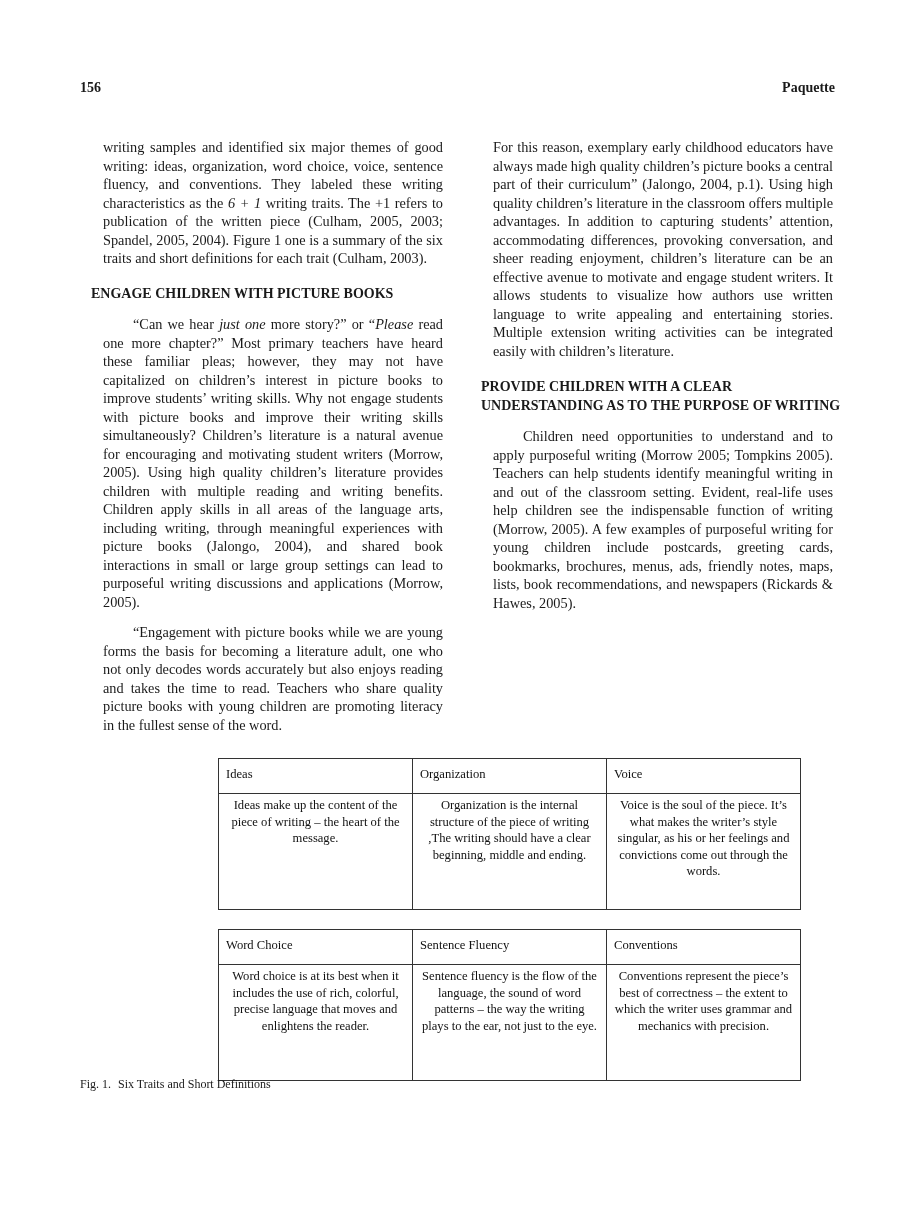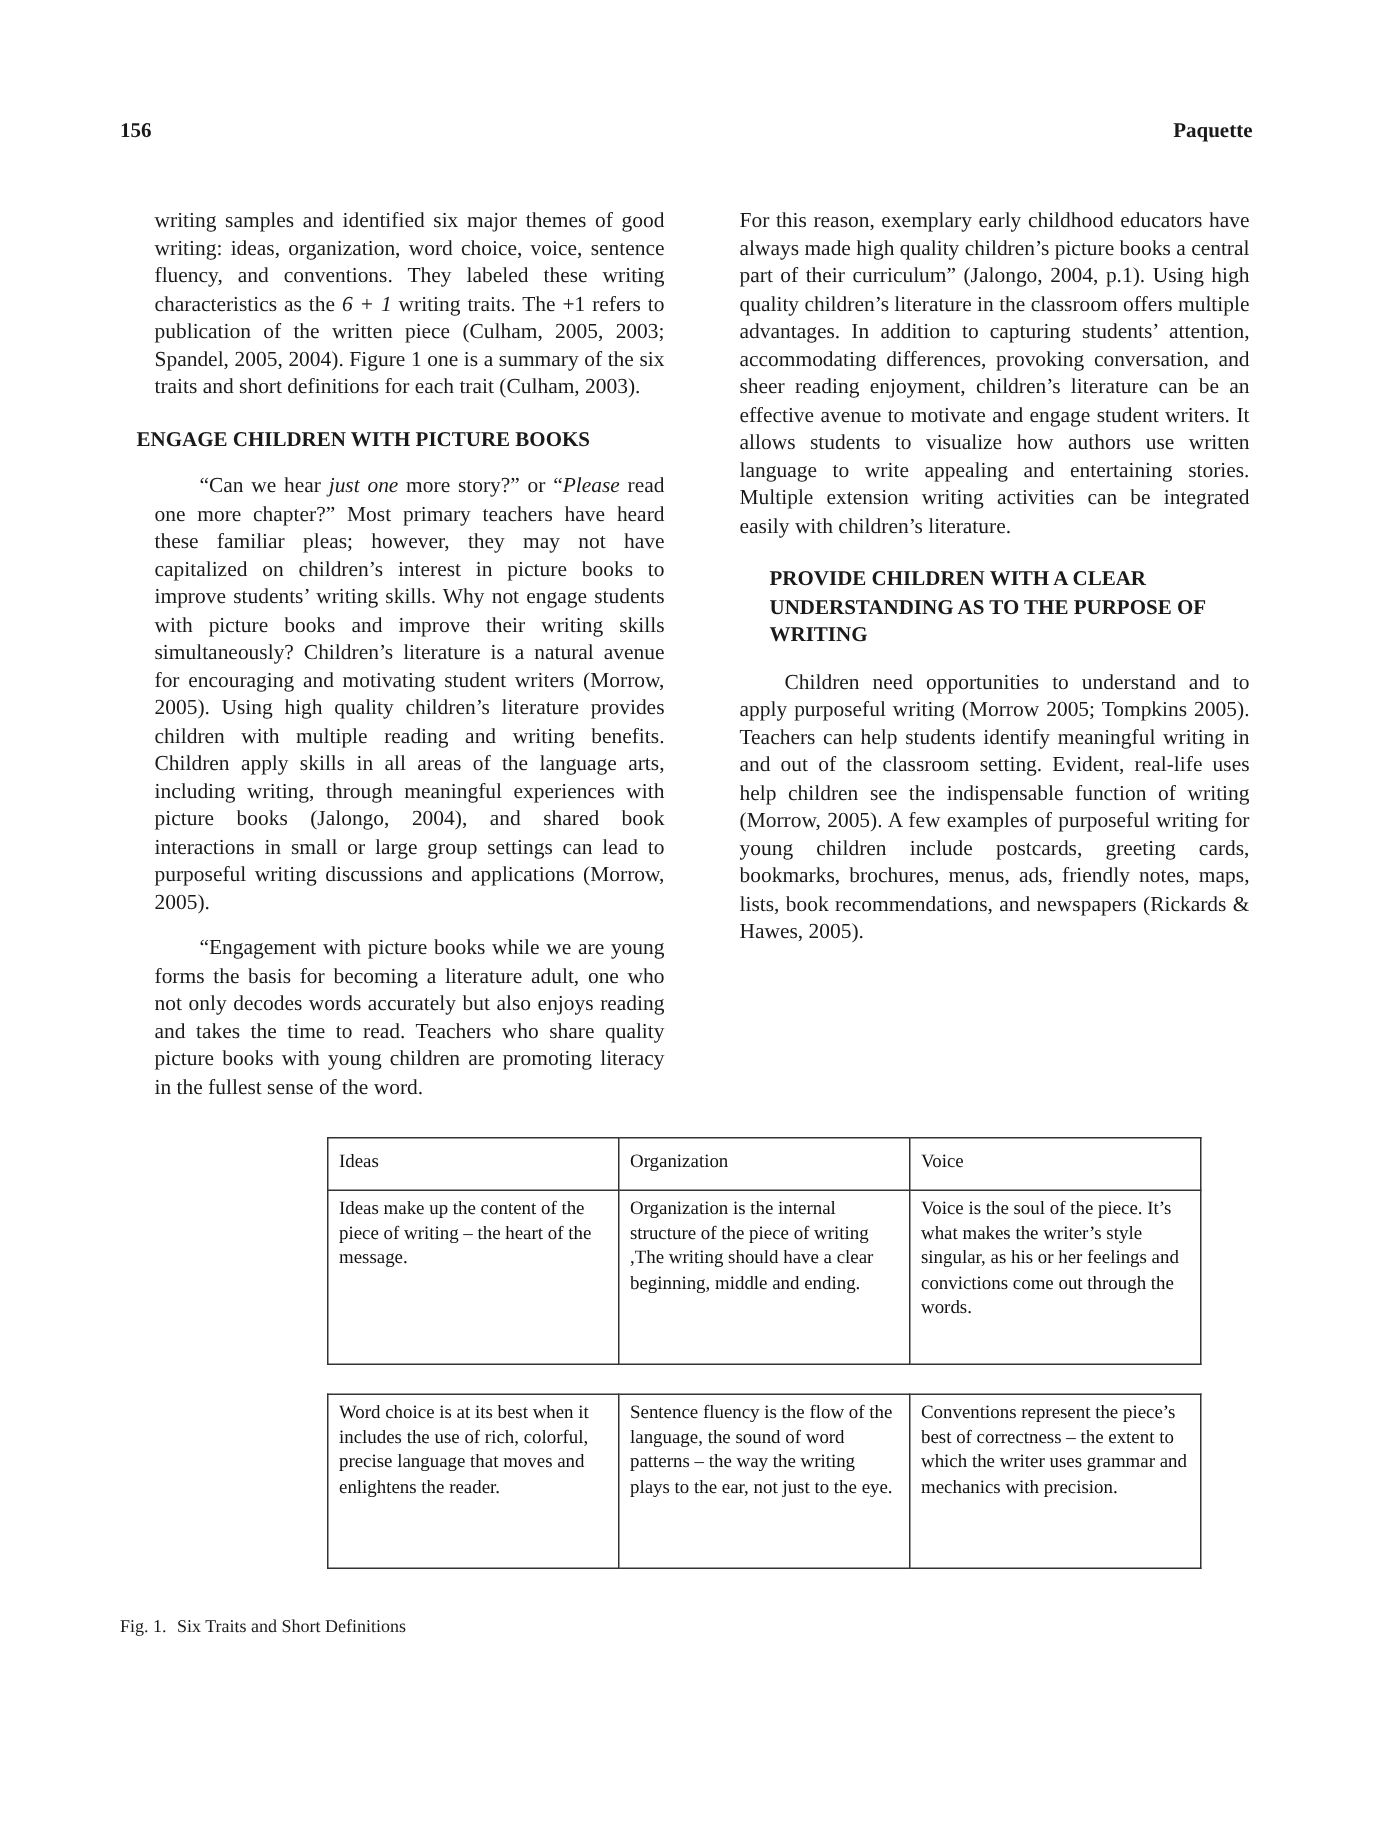--- a/index.html
+++ b/index.html
@@ -20,35 +20,35 @@
   }
   .col.left { left: 91px; }
   .col.right { left: 481px; top: 126px; }
   .col p { margin: 12px; }
   .col p.indent { text-indent: 30px; }
   .col h2 {
     font-size: 14px; font-weight: bold; margin: 0;
     line-height: 18.5px; text-align: left;
   }
   .left h2 { margin-top: 17px; margin-bottom: 9px; }
-  .right h2 { margin-top: 18px; margin-bottom: 9px; margin-left: 32px; }
+  .right h2 { margin-top: 18px; margin-bottom: 9px; }
   .fig-table {
     position: absolute; left: 218px; width: 583px;
     border-collapse: collapse;
     font-family: "Liberation Serif", "DejaVu Serif", serif;
     font-size: 12.6px; line-height: 16.5px; color: #111;
   }
   .fig-table td {
     border: 1px solid #333; vertical-align: top;
     padding: 3px 7px 0 7px; width: 33.3%;
   }
   .fig-table tr.head td { height: 27px; padding-top: 7px; }
   .fig-table.t1 { top: 758px; }
   .fig-table.t2 { top: 929px; }
-  .fig-table tr.body td { height: 112px; }
+  .fig-table tr.body td { height: 112px; text-align: center; }
   .caption {
     position: absolute; left: 80px; top: 1077px;
     font-size: 12px;
   }
   .caption b { font-weight: normal; margin-right: 4px; margin-top: 16px; }
 </style>
 </head>
 <body>
 
 <div class="runhead">
@@ -79,20 +79,25 @@
   <tr class="body">
     <td>Ideas make up the content of the piece of writing – the heart of the message.</td>
     <td>Organization is the internal structure of the piece of writing ,The writing should have a clear beginning, middle and ending.</td>
     <td>Voice is the soul of the piece.  It’s what makes the writer’s style singular, as his or her feelings and convictions come out through the words.</td>
   </tr>
 </tbody>
   </table>
 
 <table class="fig-table t2">
   <tbody>
+      <tr class="head">
+    <td>Word Choice</td>
+    <td>Sentence Fluency</td>
+    <td>Conventions</td>
+  </tr>
   <tr class="body">
     <td>Word choice is at its best when it includes the use of rich, colorful, precise language that moves and enlightens the reader.</td>
     <td>Sentence fluency is the flow of the language, the sound of word patterns – the way the writing plays to the ear, not just to the eye.</td>
     <td>Conventions represent the piece’s best of correctness – the extent to which the writer uses grammar and mechanics with precision.</td>
   </tr>
 </tbody>
   </table>
 
 <div class="caption">
   <b>Fig. 1.</b>

